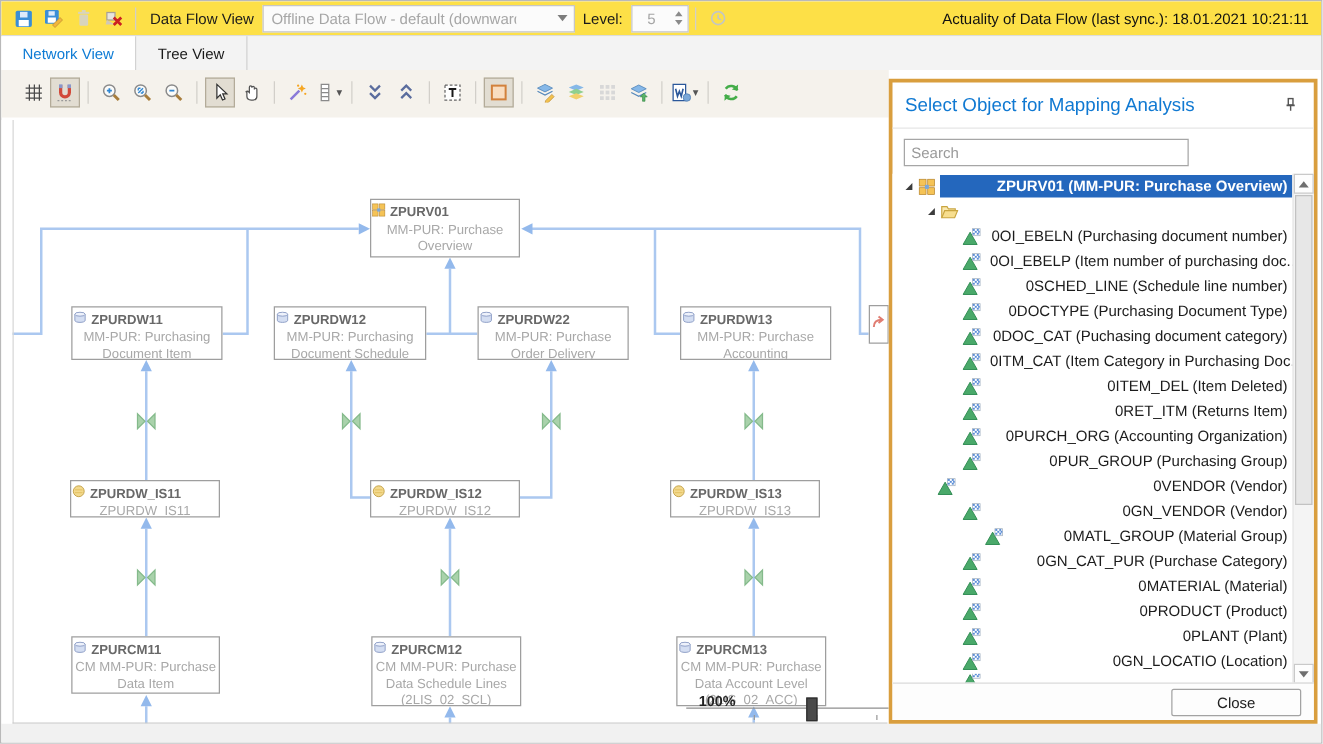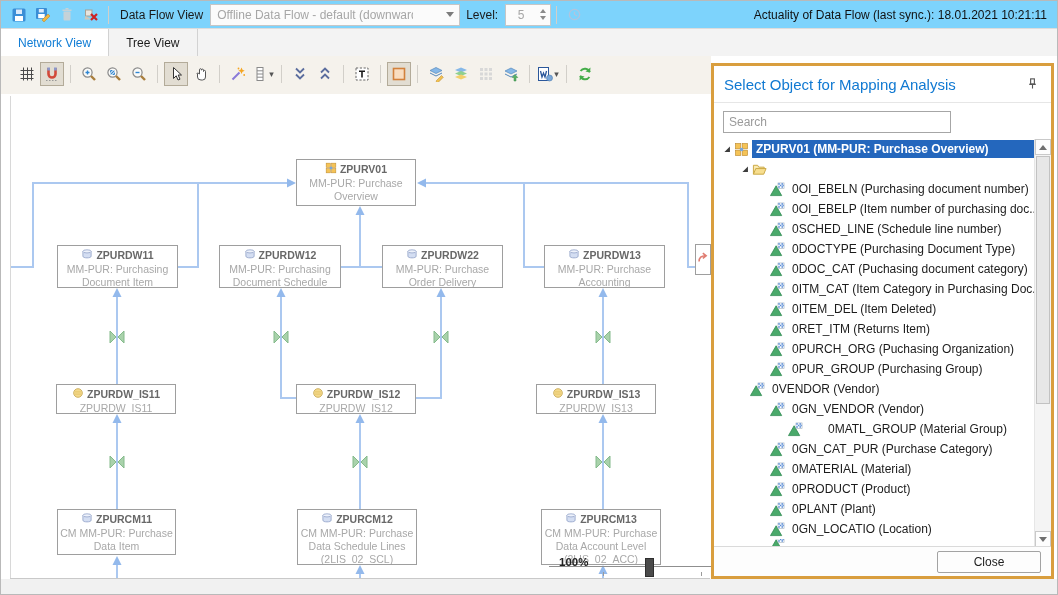--- a/index.html
+++ b/index.html
@@ -1,20 +1,20 @@
 <!DOCTYPE html>
 <html><head>
 <meta charset="utf-8">
 <style>
   html,body{margin:0;padding:0;background:#dfe3e8;}
   #app{position:relative;width:1058px;height:595px;background:#fff;overflow:hidden;
        font-family:"Liberation Sans",sans-serif;font-size:12px;color:#1a1a1a;
        border:1px solid #b9b9b9;box-sizing:border-box;}
   
-  .topbar{position:absolute;left:0;top:0;width:100%;height:28px;background:#7dd3fc;
+  .topbar{position:absolute;left:0;top:0;width:100%;height:28px;background:#fde047;
           border-bottom:1px solid #dcdcdc;display:flex;align-items:center;padding:0 6px;box-sizing:border-box;}
   .tbtn{width:24px;height:24px;display:flex;align-items:center;justify-content:center;flex:0 0 auto;}
   .tbtn.disabled{opacity:.85;}
   .vsep{width:1px;height:18px;background:#d2cfc9;margin:0 5px;flex:0 0 auto;}
   .tb-label{margin:0 7px 0 6px;white-space:nowrap;}
   .dfv-dropdown{width:250px;height:22px;border:1px solid #c6c6c6;background:#fbfbfb;display:flex;
                 align-items:center;box-sizing:border-box;gap:28px;}
   .dfv-text{flex:1;color:#a6a6a6;padding-left:6px;white-space:nowrap;overflow:hidden;}
   .dd-box{width:18px;height:100%;display:flex;align-items:center;justify-content:center;}
   .tri-down{width:0;height:0;border-left:4px solid transparent;border-right:4px solid transparent;border-top:5px solid #7c7c7c;}
@@ -38,41 +38,41 @@
   .canvas{position:absolute;left:0;top:95px;width:710px;height:483px;background:#fff;}
   .canvas-left-border{position:absolute;left:9px;top:95px;height:483px;width:0;border-left:1px solid #d8d8d8;}
   .canvas-bottom-border{position:absolute;left:9px;top:577px;width:700px;height:0;border-top:1px solid #c9c9c9;}
   .bottomstrip{position:absolute;left:0;top:578px;width:100%;height:17px;background:#f1f1f1;}
   svg.edges{position:absolute;left:0;top:0;width:710px;height:483px;}
   .edge{stroke:#abc8f0;stroke-width:2;fill:none;}
   .arr{fill:#93b9ec;}
   .bt{fill:#a9d2ab;stroke:#84ba8b;stroke-width:1;}
   .node{position:absolute;background:#fff;border:1px solid #9e9e9e;box-sizing:border-box;
         font-size:10.5px;line-height:13px;text-align:center;padding-top:2px;overflow:hidden;}
-  .node-title{display:flex;align-items:center;justify-content:center;gap:3px;font-weight:bold;color:#686868;}
+  .node-title{display:flex;align-items:center;justify-content:flex-start;gap:3px;font-weight:bold;color:#686868;}
   .node-sub{color:#a8a8a8;padding:0 2px;}
   .node.stub{display:flex;align-items:center;justify-content:flex-start;padding:0;}
   
   .zoomctl{position:absolute;left:548px;top:455px;width:162px;height:28px;}
   .ztrack{position:absolute;left:0;top:15px;width:162px;height:0;border-top:1px solid #8f8f8f;}
   .ztick{position:absolute;top:21px;width:0;height:4px;border-left:1px solid #9a9a9a;}
   .zhandle{position:absolute;left:96px;top:7px;width:7px;height:17px;background:#4a4a4a;border:1px solid #2e2e2e;}
   .zlabel{position:absolute;left:10px;top:5px;font-size:11.5px;font-weight:bold;color:#222;}
   
   .panel{position:absolute;left:710px;top:62px;width:343px;height:516px;border:3px solid #d99e3e;
          background:#fff;box-sizing:border-box;}
   .p-title-row{height:36px;display:flex;align-items:center;padding:0 10px;border-bottom:1px solid #e6e6e6;}
   .p-title{color:#1079d2;font-size:15px;flex:1;white-space:nowrap;}
   .p-pin{width:18px;height:18px;display:flex;align-items:center;justify-content:center;}
   .p-search-row{height:37px;display:flex;align-items:center;padding:0 9px;}
   .p-search{width:228px;height:22px;border:1px solid #a6a6a6;font-family:"Liberation Sans",sans-serif;
             font-size:12px;padding:0 5px;box-sizing:border-box;outline:none;color:#333;}
   .p-search::placeholder{color:#9a9a9a;}
   .p-tree{position:absolute;left:0;top:73px;width:320px;height:408px;overflow:hidden;background:#fff;}
-  .trow{height:20px;display:flex;align-items:center;white-space:nowrap;}
+  .trow{height:20px;display:flex;align-items:center;white-space:nowrap;text-align:right;}
   .trow.partial{height:8px;overflow:hidden;}
   .texp{width:14px;height:14px;flex:0 0 auto;display:flex;align-items:center;justify-content:center;}
   .tic{width:18px;height:16px;flex:0 0 auto;display:flex;align-items:center;justify-content:flex-start;}
   .tlabel{flex:1;padding:2px 4px;color:#1c1c1c;overflow:hidden;}
   .trow.sel .tlabel{background:#2467bd;color:#fff;font-weight:bold;}
   .p-scroll{position:absolute;right:0;top:73px;width:17px;height:408px;background:#f4f4f4;border-left:1px solid #e6e6e6;box-sizing:border-box;}
   .sb-btn{position:absolute;left:0;width:16px;height:16px;background:#fdfdfd;border:1px solid #c9c9c9;
           box-sizing:border-box;display:flex;align-items:center;justify-content:center;}
   .sb-btn.up{top:0;} .sb-btn.down{bottom:0;}
   .sb-tri-up{width:0;height:0;border-left:4px solid transparent;border-right:4px solid transparent;border-bottom:5px solid #6f6f6f;}
@@ -682,21 +682,21 @@
               <g fill="#5b8dd6">
                 <rect x="8.8" y="1.3" width="1.7" height="1.6"></rect>
                 <rect x="12.2" y="1.3" width="1.7" height="1.6"></rect>
                 <rect x="10.5" y="2.9" width="1.7" height="1.6"></rect>
                 <rect x="13.3" y="2.9" width="1.4" height="1.6"></rect>
                 <rect x="8.8" y="4.5" width="1.7" height="1.6"></rect>
                 <rect x="12.2" y="4.5" width="1.7" height="1.6"></rect>
               </g>
             </svg>
           </span>
-          <span class="tlabel">0PURCH_ORG (Puchasing Organization)</span>
+          <span class="tlabel">0PURCH_ORG (Accounting Organization)</span>
         </div>
         <div class="trow" style="padding-left: 42px;">
           <span class="texp"></span>
           <span class="tic">
             <svg viewBox="0 0 16 16" width="15" height="15">
               <path d="M6.5 4 L12.5 14.5 H0.5 Z" fill="#4aa96a" stroke="#2d8a50" stroke-width="0.8"></path>
               <rect x="8.5" y="1" width="6.5" height="6" fill="#fff" stroke="#9aaabb" stroke-width="0.6"></rect>
               <g fill="#5b8dd6">
                 <rect x="8.8" y="1.3" width="1.7" height="1.6"></rect>
                 <rect x="12.2" y="1.3" width="1.7" height="1.6"></rect>

